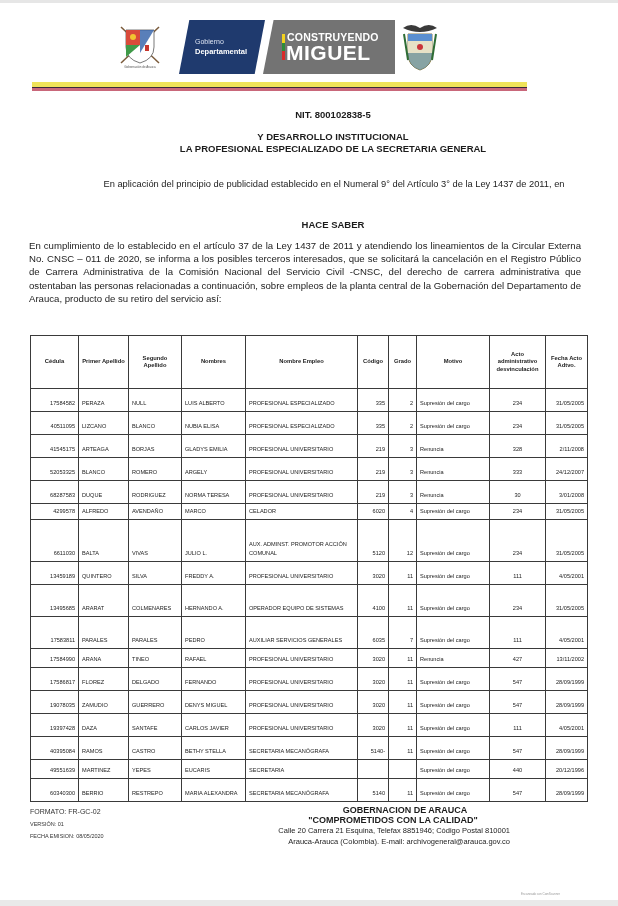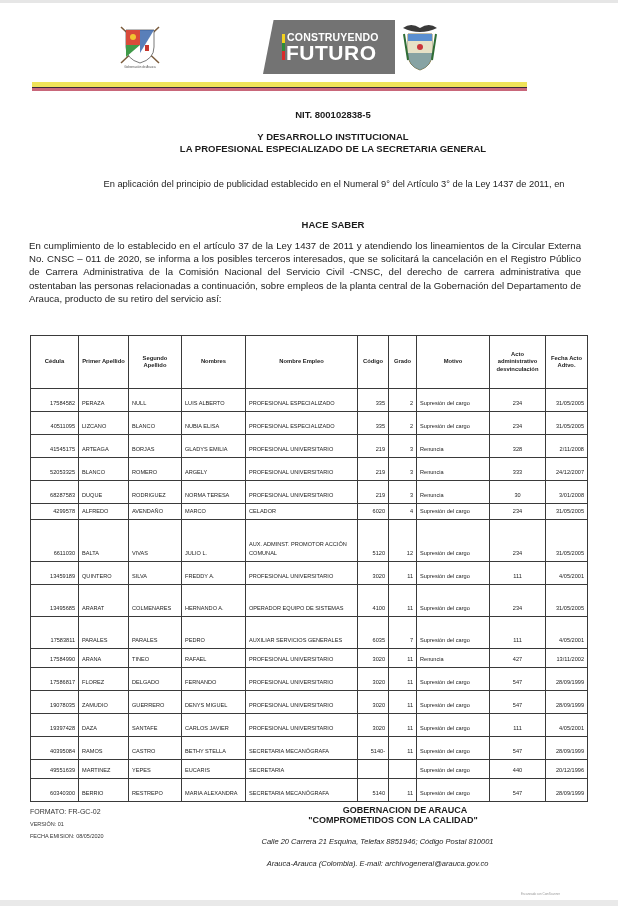--- a/index.html
+++ b/index.html
@@ -51,44 +51,48 @@
   tr.h28 td { height:28px; }
   tr.h18 td { height:15px; }
 
   
   .f-left { position:absolute; left:30px; top:806px; font-size:6.5px; color:#333; line-height:12px; }
   .f-left .fm { font-size:7px; }
   .f-left .small { font-size:5.5px; }
   .f-right { position:absolute; left:230px; top:805px; width:280px; text-align:center; }
   .f-right .g1 { font-size:9px; font-weight:bold; padding-left:70px; }
   .f-right .g2 { font-size:9px; font-weight:bold; padding-left:46px; }
-  .f-right .g3 { font-size:7.5px; text-align:center; padding-left:15px; line-height:10px; margin-top:12px;font-style:italic; }
+  .f-right .g3 { font-size:7.5px; text-align:right; padding-left:15px; line-height:10px; margin-top:1px; }
   .scanned { position:absolute; left:521px; top:892px; font-size:3px; color:#999; }
 </style>
 </head>
 <body>
 
 <div class="topline"></div>
 
 <div class="banner">
   <svg class="shield" viewBox="0 0 50 48">
     <line x1="6" y1="4" x2="44" y2="40" stroke="#7a5a3a" stroke-width="1.5"></line>
     <line x1="44" y1="4" x2="6" y2="40" stroke="#7a5a3a" stroke-width="1.5"></line>
     <path d="M11 7 H39 V24 Q39 36 25 40 Q11 36 11 24 Z" fill="#ffffff" stroke="#555" stroke-width="0.8"></path>
     <path d="M11 7 H25 V22 H11 Z" fill="#d94a3a"></path>
     <path d="M11 22 H25 L11 34 Z" fill="#3f9a48"></path>
     <path d="M25 7 H39 L25 30 Z" fill="#2f5fa8" opacity="0.8"></path>
     <circle cx="18" cy="14" r="3" fill="#f2c531"></circle>
     <path d="M30 22 l4 0 l0 6 l-4 0 z" fill="#c6362e"></path>
     <text x="25" y="45" font-size="3" text-anchor="middle" fill="#555" font-family="Liberation Sans, sans-serif">Gobernación de Arauca</text>
   </svg>
+  <div class="gob-block">
+    <div class="t1">Gobierno</div>
+    <div class="t2">Departamental</div>
+  </div>
   <div class="fut-block">
     <div class="fut-bar"></div>
     <div class="c1">CONSTRUYENDO</div>
-    <div class="c2">FUTURO</div>
+    <div class="c2">MIGUEL</div>
   </div>
   <svg class="coat" viewBox="0 0 42 54">
     <path d="M4 8 Q12 2 21 8 Q30 2 38 8 Q30 12 21 12 Q12 12 4 8 Z" fill="#3a3a3a"></path>
     <path d="M9 14 H33 V34 Q33 46 21 50 Q9 46 9 34 Z" fill="#f2d23a" stroke="#6a5a20" stroke-width="0.8"></path>
     <rect x="9" y="14" width="24" height="7" fill="#5a8fd0"></rect>
     <rect x="9" y="21" width="24" height="12" fill="#e6e1c6"></rect>
     <path d="M9 33 H33 Q33 46 21 50 Q9 46 9 33 Z" fill="#5a8fd0" opacity="0.7"></path>
     <circle cx="21" cy="27" r="3" fill="#c9343a"></circle>
     <path d="M5 14 L9 40 M37 14 L33 40" stroke="#2e6d35" stroke-width="2"></path>
   </svg>

